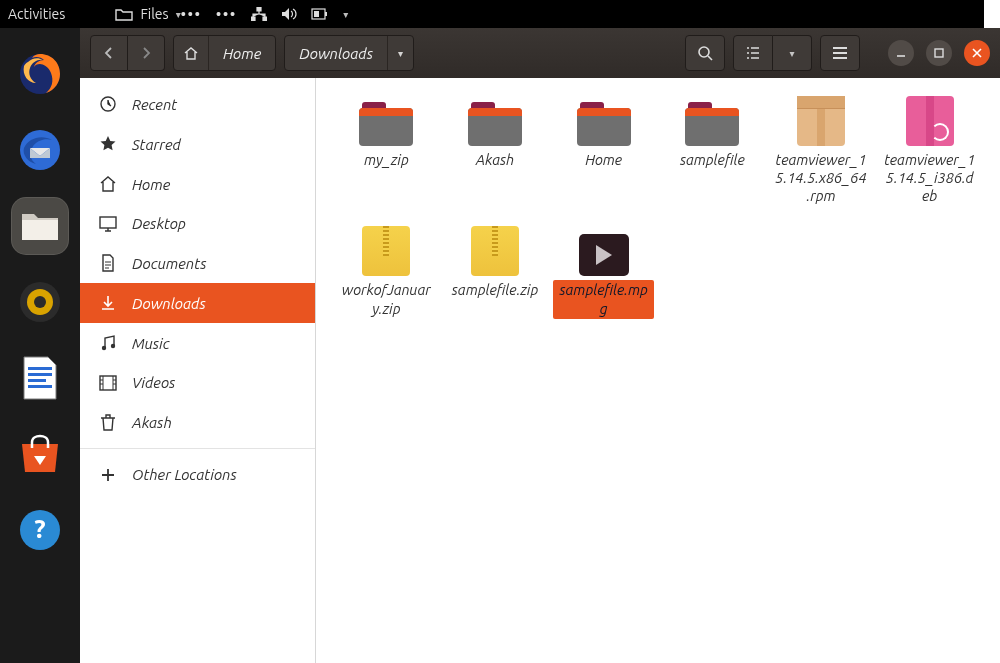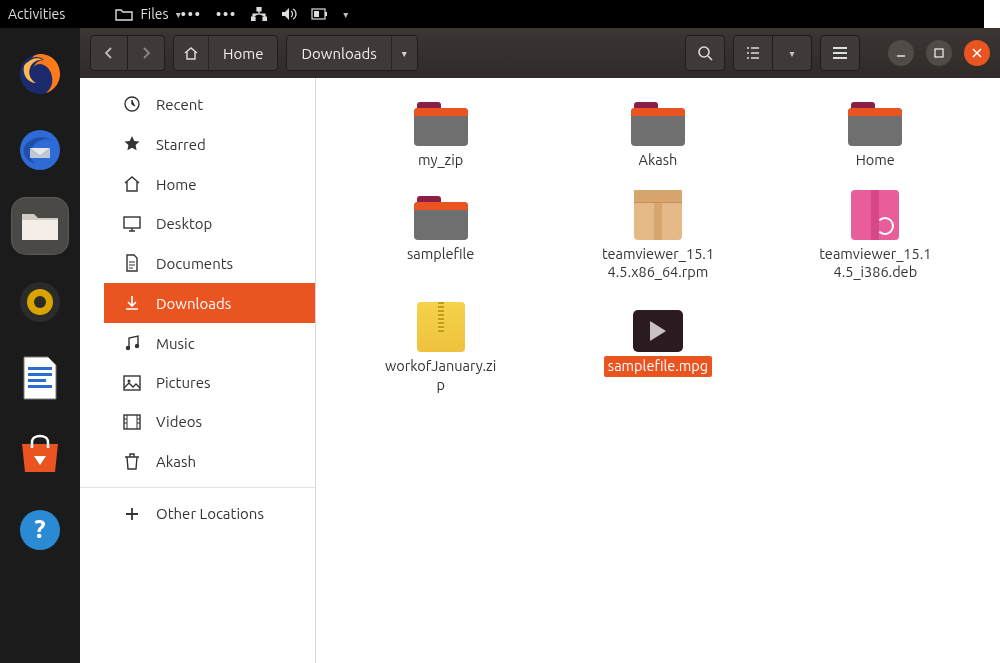--- a/index.html
+++ b/index.html
@@ -9,21 +9,21 @@
 .toppanel .left,.toppanel .right{display:flex;align-items:center;gap:14px;}
 .toppanel .center{flex:1;text-align:center;}
 .appmenu{display:flex;align-items:center;gap:7px;margin-left:36px;}
 .tri{font-size:10px;opacity:.85;}
 .dots{letter-spacing:2px;font-weight:bold;}
 
 .dock{position:absolute;top:28px;left:0;width:80px;bottom:0;background:#1b1b1b;display:flex;flex-direction:column;align-items:center;padding-top:18px;gap:20px;}
 .launcher{width:56px;height:56px;border-radius:14px;display:flex;align-items:center;justify-content:center;}
 .launcher.active{background:#4b4945;box-shadow:0 0 0 1px #5c5a56;}
 
-.window{position:absolute;top:28px;left:80px;right:0;bottom:0;background:#fff;display:flex;flex-direction:column;}
+.window{position:absolute;top:28px;left:80px;right:0;bottom:0;background:#fff;display:flex;flex-direction:column;font-style:italic;}
 
 .hdr{height:50px;background:linear-gradient(#3b3633,#302b28);display:flex;align-items:center;padding:0 10px;gap:8px;}
 .nav-pair{display:flex;}
 .nav-btn{width:36px;height:34px;background:#3f3a37;border:1px solid #201c1a;display:flex;align-items:center;justify-content:center;color:#aaa;}
 .nav-btn.l{border-radius:4px 0 0 4px;}
 .nav-btn.r{border-radius:0 4px 4px 0;border-left:none;}
 .pathbar{display:flex;align-items:center;background:#3f3a37;border:1px solid #201c1a;border-radius:4px;height:34px;overflow:hidden;}
 .path-home{width:34px;display:flex;align-items:center;justify-content:center;border-right:1px solid #2a2522;color:#ddd;height:100%;}
 .path-seg{padding:0 14px;color:#eee;height:100%;display:flex;align-items:center;border-right:1px solid #2a2522;}
 .path-seg:last-child{border-right:none;}
@@ -32,30 +32,30 @@
 .tool-pair{display:flex;}
 .tool-pair .tool-btn{border-radius:0;}
 .tool-pair .tool-btn:first-child{border-radius:4px 0 0 4px;}
 .tool-pair .tool-btn:last-child{border-radius:0 4px 4px 0;border-left:none;}
 .win-btns{display:flex;gap:12px;margin-left:20px;}
 .win-btn{width:26px;height:26px;border-radius:50%;background:#514b47;display:flex;align-items:center;justify-content:center;color:#ddd;}
 .win-btn.close{background:#e95420;}
 
 .body{flex:1;display:flex;min-height:0;}
 .sidebar{width:235px;border-right:1px solid #d7d7d7;overflow-y:auto;padding-top:6px;}
-.side-item{display:flex;align-items:center;gap:14px;padding:11px 18px;color:#333;cursor:pointer;margin-left:24px;}
+.side-item{display:flex;align-items:center;gap:14px;padding:11px 18px;color:#333;cursor:pointer;}
 .side-item.active{background:#e95420;color:#fff;}
 .side-item .ic{width:20px;display:flex;justify-content:center;color:inherit;}
 .side-sep{border-top:1px solid #e3e3e3;margin:6px 0;}
 
 .content{flex:1;padding:18px 20px;overflow:auto;}
-.grid{display:grid;grid-template-columns:repeat(3,1fr);gap:20px 8px;}
+.grid{display:grid;grid-template-columns:repeat(6,1fr);gap:20px 8px;}
 .cell{display:flex;flex-direction:column;align-items:center;text-align:center;font-size:14.5px;line-height:1.25;cursor:pointer;}
 .cell .label{margin-top:4px;max-width:115px;word-break:break-word;padding:1px 4px;border-radius:2px;}
-.cell.selected .label{background:#e95420;color:#ffffff;}
+.cell.selected .label{background:#e95420;color:#0f172a;}
 .thumb{width:56px;height:50px;display:flex;align-items:flex-end;justify-content:center;}
 
 .folder{width:54px;height:44px;position:relative;}
 .folder .tab{position:absolute;top:0;left:3px;width:24px;height:10px;background:#8a2048;border-radius:3px 3px 0 0;}
 .folder .body{position:absolute;top:6px;left:0;right:0;bottom:0;background:#6f6f6f;border-radius:4px;}
 .folder .flap{position:absolute;top:6px;left:0;right:0;height:8px;background:#e95420;border-radius:4px 4px 0 0;}
 
 .zip{width:48px;height:50px;background:linear-gradient(#f5d24b,#eec23c);border-radius:4px;position:relative;}
 .zip::after{content:"";position:absolute;top:0;left:50%;transform:translateX(-50%);width:6px;height:30px;background:repeating-linear-gradient(#c89a1b 0 2px,#f5d24b 2px 4px);}
 
@@ -286,30 +286,20 @@
               <circle cx="5" cy="14" r="2.2" fill="currentColor"></circle>
               <circle cx="14" cy="12" r="2.2" fill="currentColor"></circle>
             </svg>
           </span>
           <span>Music</span>
         </div>
         <div class="side-item">
           <span class="ic">
             <svg width="18" height="16" viewBox="0 0 18 16">
               <rect x="1" y="1" width="16" height="14" fill="none" stroke="currentColor" stroke-width="1.4"></rect>
-              <circle cx="6" cy="6" r="1.5" fill="currentColor"></circle>
-              <path fill="none" stroke="currentColor" stroke-width="1.4" d="M1 13l5-5 4 4 3-3 4 4"></path>
-            </svg>
-          </span>
-          <span>Pictures</span>
-        </div>
-        <div class="side-item">
-          <span class="ic">
-            <svg width="18" height="16" viewBox="0 0 18 16">
-              <rect x="1" y="1" width="16" height="14" fill="none" stroke="currentColor" stroke-width="1.4"></rect>
               <path stroke="currentColor" d="M4 1v14M14 1v14M1 5h3M1 9h3M14 5h3M14 9h3"></path>
             </svg>
           </span>
           <span>Videos</span>
         </div>
         <div class="side-item">
           <span class="ic">
             <svg width="16" height="18" viewBox="0 0 16 18">
               <path fill="none" stroke="currentColor" stroke-width="1.4" d="M3 5h10l-1 12H4zM1 5h14M6 5V2h4v3"></path>
             </svg>
@@ -381,20 +371,26 @@
               </div>
             </div>
             <div class="label">teamviewer_15.14.5_i386.deb</div>
           </div>
           <div class="cell">
             <div class="thumb">
               <div class="zip"></div>
             </div>
             <div class="label">workofJanuary.zip</div>
           </div>
+          <div class="cell">
+            <div class="thumb">
+              <div class="zip"></div>
+            </div>
+            <div class="label">samplefile.zip</div>
+          </div>
           <div class="cell selected">
             <div class="thumb">
               <div class="video">
                 <div class="play"></div>
               </div>
             </div>
             <div class="label">samplefile.mpg</div>
           </div>
         </div>
     </div>

